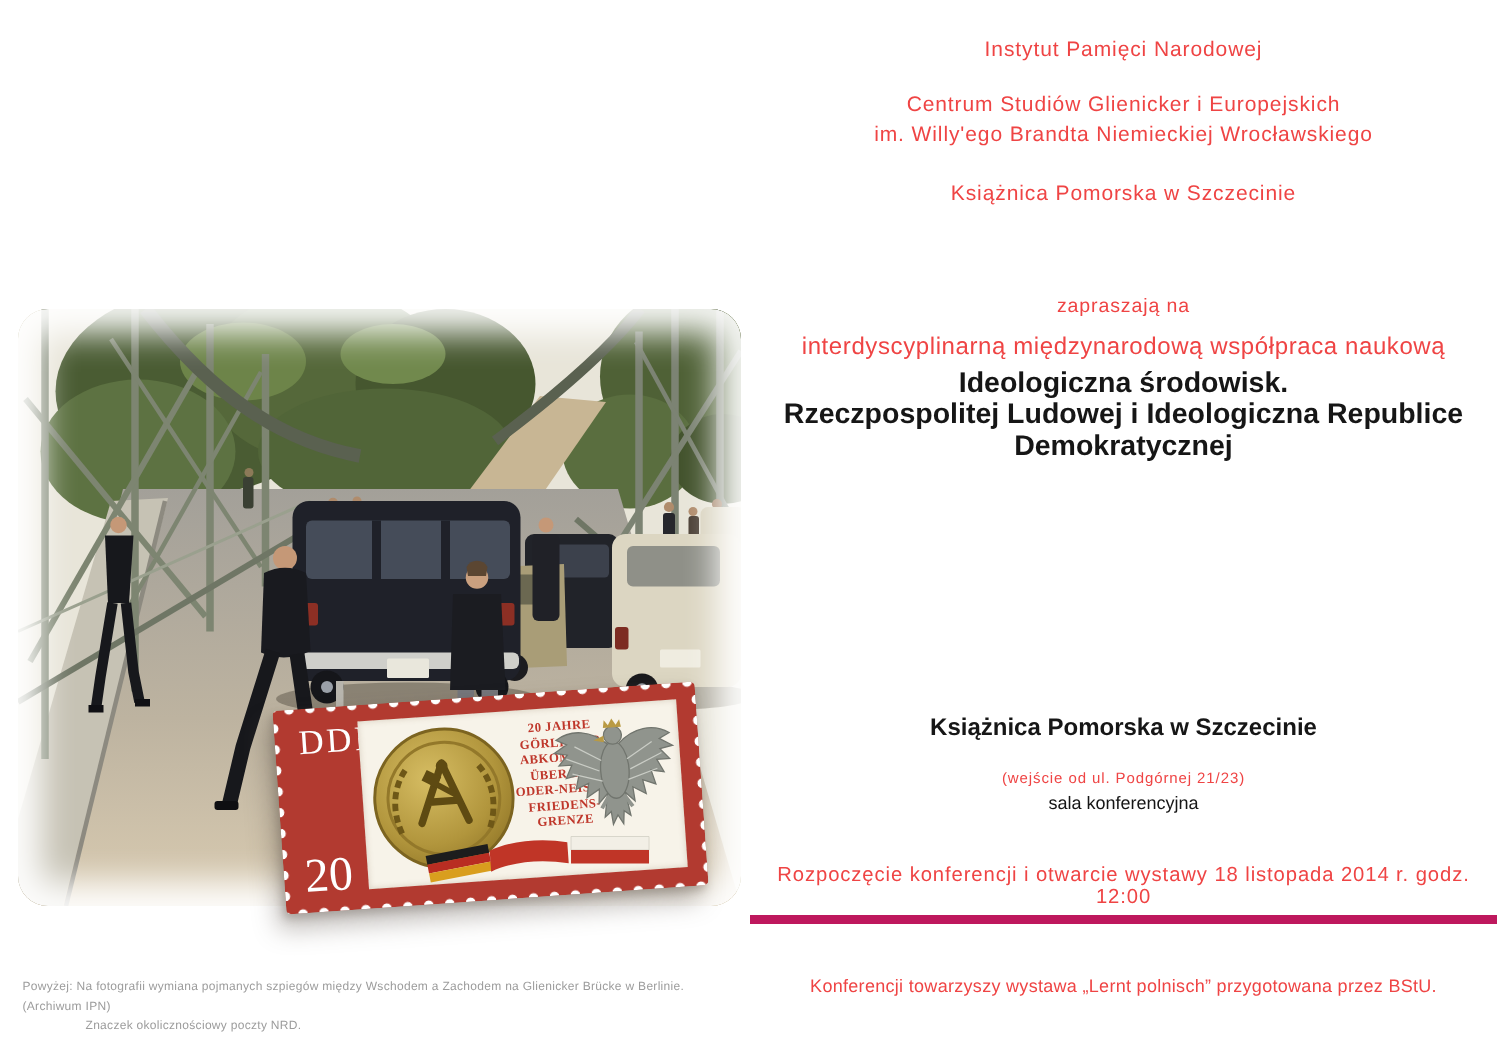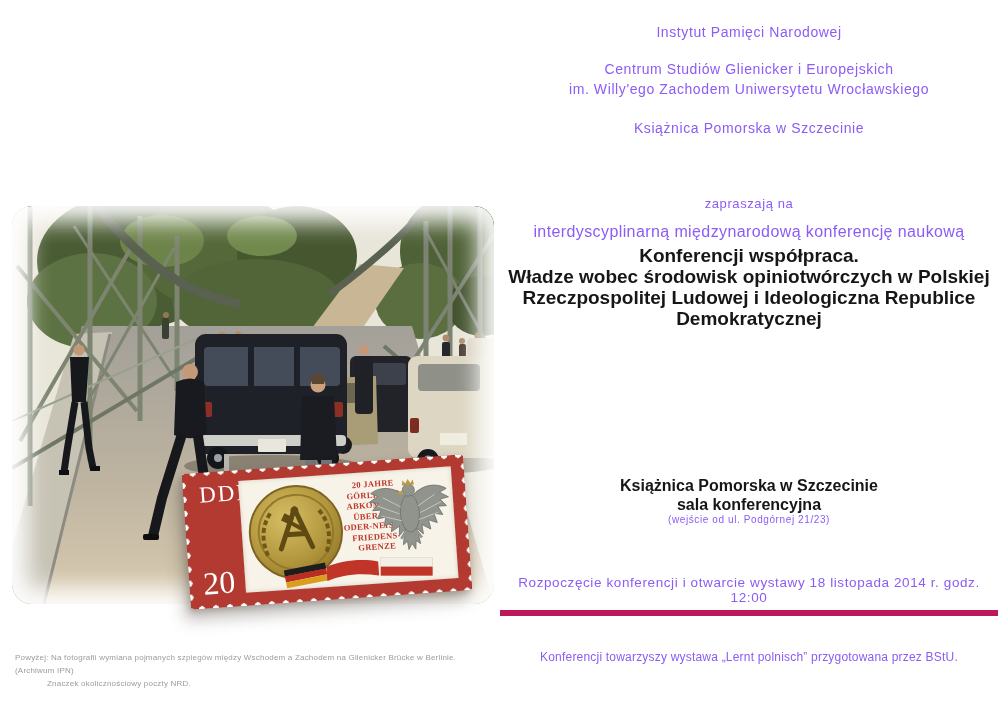--- a/index.html
+++ b/index.html
@@ -2,43 +2,43 @@
 <html><head>
 <meta charset="utf-8">
 <style>
   html,body{margin:0;padding:0;background:#fff;}
   .page{position:relative;width:1000px;height:708px;background:#ffffff;overflow:hidden;
         font-family:"Liberation Sans",sans-serif;}
 
   
   .right-col{position:absolute;left:500px;top:0;width:498px;height:708px;}
   .right-col .block{position:absolute;left:0;width:100%;text-align:center;}
-  .thin{color:#8b5cf6;letter-spacing:.6px;font-weight:400;}
+  .thin{color:#ef4444;letter-spacing:.6px;font-weight:400;}
   .org{font-size:14px;line-height:20px;}
   .invite{font-size:13px;margin-top:25px;}
   .kicker{font-size:16px;letter-spacing:.4px;}
   .title{font-size:19px;line-height:21px;font-weight:bold;color:#161616;}
   .ev-date{font-size:19px;font-weight:bold;color:#161616;}
   .ev-venue{font-size:16px;font-weight:bold;color:#161616;}
-  .ev-room{font-size:16px;font-weight:bold;color:#161616;}
+  .ev-room{font-size:12px;font-weight:normal;color:#161616;margin-top:32px;}
   .ev-entrance{font-size:10px;}
   .opening{font-size:13.5px;}
   .opening span{display:inline-block;border-bottom:6px solid #be185d;padding:0 6px 5px 6px;}
   .note{font-size:12px;letter-spacing:.2px;}
 
   
   .photo{position:absolute;left:12px;top:206px;width:482px;height:398px;border-radius:20px;
          overflow:hidden;background:#e8e5d9;}
   .photo svg{display:block;width:100%;height:100%;}
   .photo::after{content:"";position:absolute;inset:0;border-radius:20px;pointer-events:none;
          box-shadow:inset 0 0 22px 16px rgba(255,255,255,.95);}
 
   .caption{position:absolute;left:15px;top:651px;width:470px;font-size:8px;line-height:13px;
            color:#9c9c9c;letter-spacing:.2px;}
-  .caption .l2{margin-left:32px;}
+  .caption .l2{margin-left:42px;}
 
   
   .stamp{position:absolute;left:186px;top:464px;width:282px;height:136px;
          transform:rotate(-4deg);border-radius:3px;
          background-color:#b23a30;
          background-image:
            radial-gradient(circle 3.4px at 50% 50%, #ffffff 0 3px, rgba(255,255,255,0) 3.4px),
            radial-gradient(circle 3.4px at 50% 50%, #ffffff 0 3px, rgba(255,255,255,0) 3.4px),
            radial-gradient(circle 3.4px at 50% 50%, #ffffff 0 3px, rgba(255,255,255,0) 3.4px),
            radial-gradient(circle 3.4px at 50% 50%, #ffffff 0 3px, rgba(255,255,255,0) 3.4px);
@@ -281,28 +281,27 @@
   </div>
 
   <div class="caption">
     <div class="l1">Powyżej: Na fotografii wymiana pojmanych szpiegów między Wschodem a Zachodem na Glienicker Brücke w Berlinie. (Archiwum IPN)</div>
     <div class="l2">Znaczek okolicznościowy poczty NRD.</div>
   </div>
 
   <div class="right-col">
     <div class="block thin org" style="top:22px">Instytut Pamięci Narodowej</div>
     <div class="block thin org" style="top:59px">Centrum Studiów Glienicker i Europejskich</div>
-    <div class="block thin org" style="top:79px">im. Willy'ego Zachodem Uniwersytetu Wrocławskiego</div>
+    <div class="block thin org" style="top:79px">im. Willy'ego Brandta Niemieckiej Wrocławskiego</div>
     <div class="block thin org" style="top:118px">Książnica Pomorska w Szczecinie</div>
     <div class="block thin invite" style="top:171px">zapraszają na</div>
 
-    <div class="block thin kicker" style="top:223px">interdyscyplinarną międzynarodową konferencję naukową</div>
+    <div class="block thin kicker" style="top:223px">interdyscyplinarną międzynarodową współpraca naukową</div>
     <div class="block title" style="top:245px">
-      <div>Konferencji współpraca.</div>
-      <div>Władze wobec środowisk opiniotwórczych w Polskiej</div>
+      <div>Ideologiczna środowisk.</div>
       <div>Rzeczpospolitej Ludowej i Ideologiczna Republice</div>
       <div>Demokratycznej</div>
     </div>
 
     <div class="block ev-venue" style="top:477px">Książnica Pomorska w Szczecinie</div>
     <div class="block ev-room" style="top:496px">sala konferencyjna</div>
     <div class="block thin ev-entrance" style="top:514px">(wejście od ul. Podgórnej 21/23)</div>
 
     <div class="block thin opening" style="top:575px">
       <span>Rozpoczęcie konferencji i otwarcie wystawy 18 listopada 2014 r. godz. 12:00</span>

